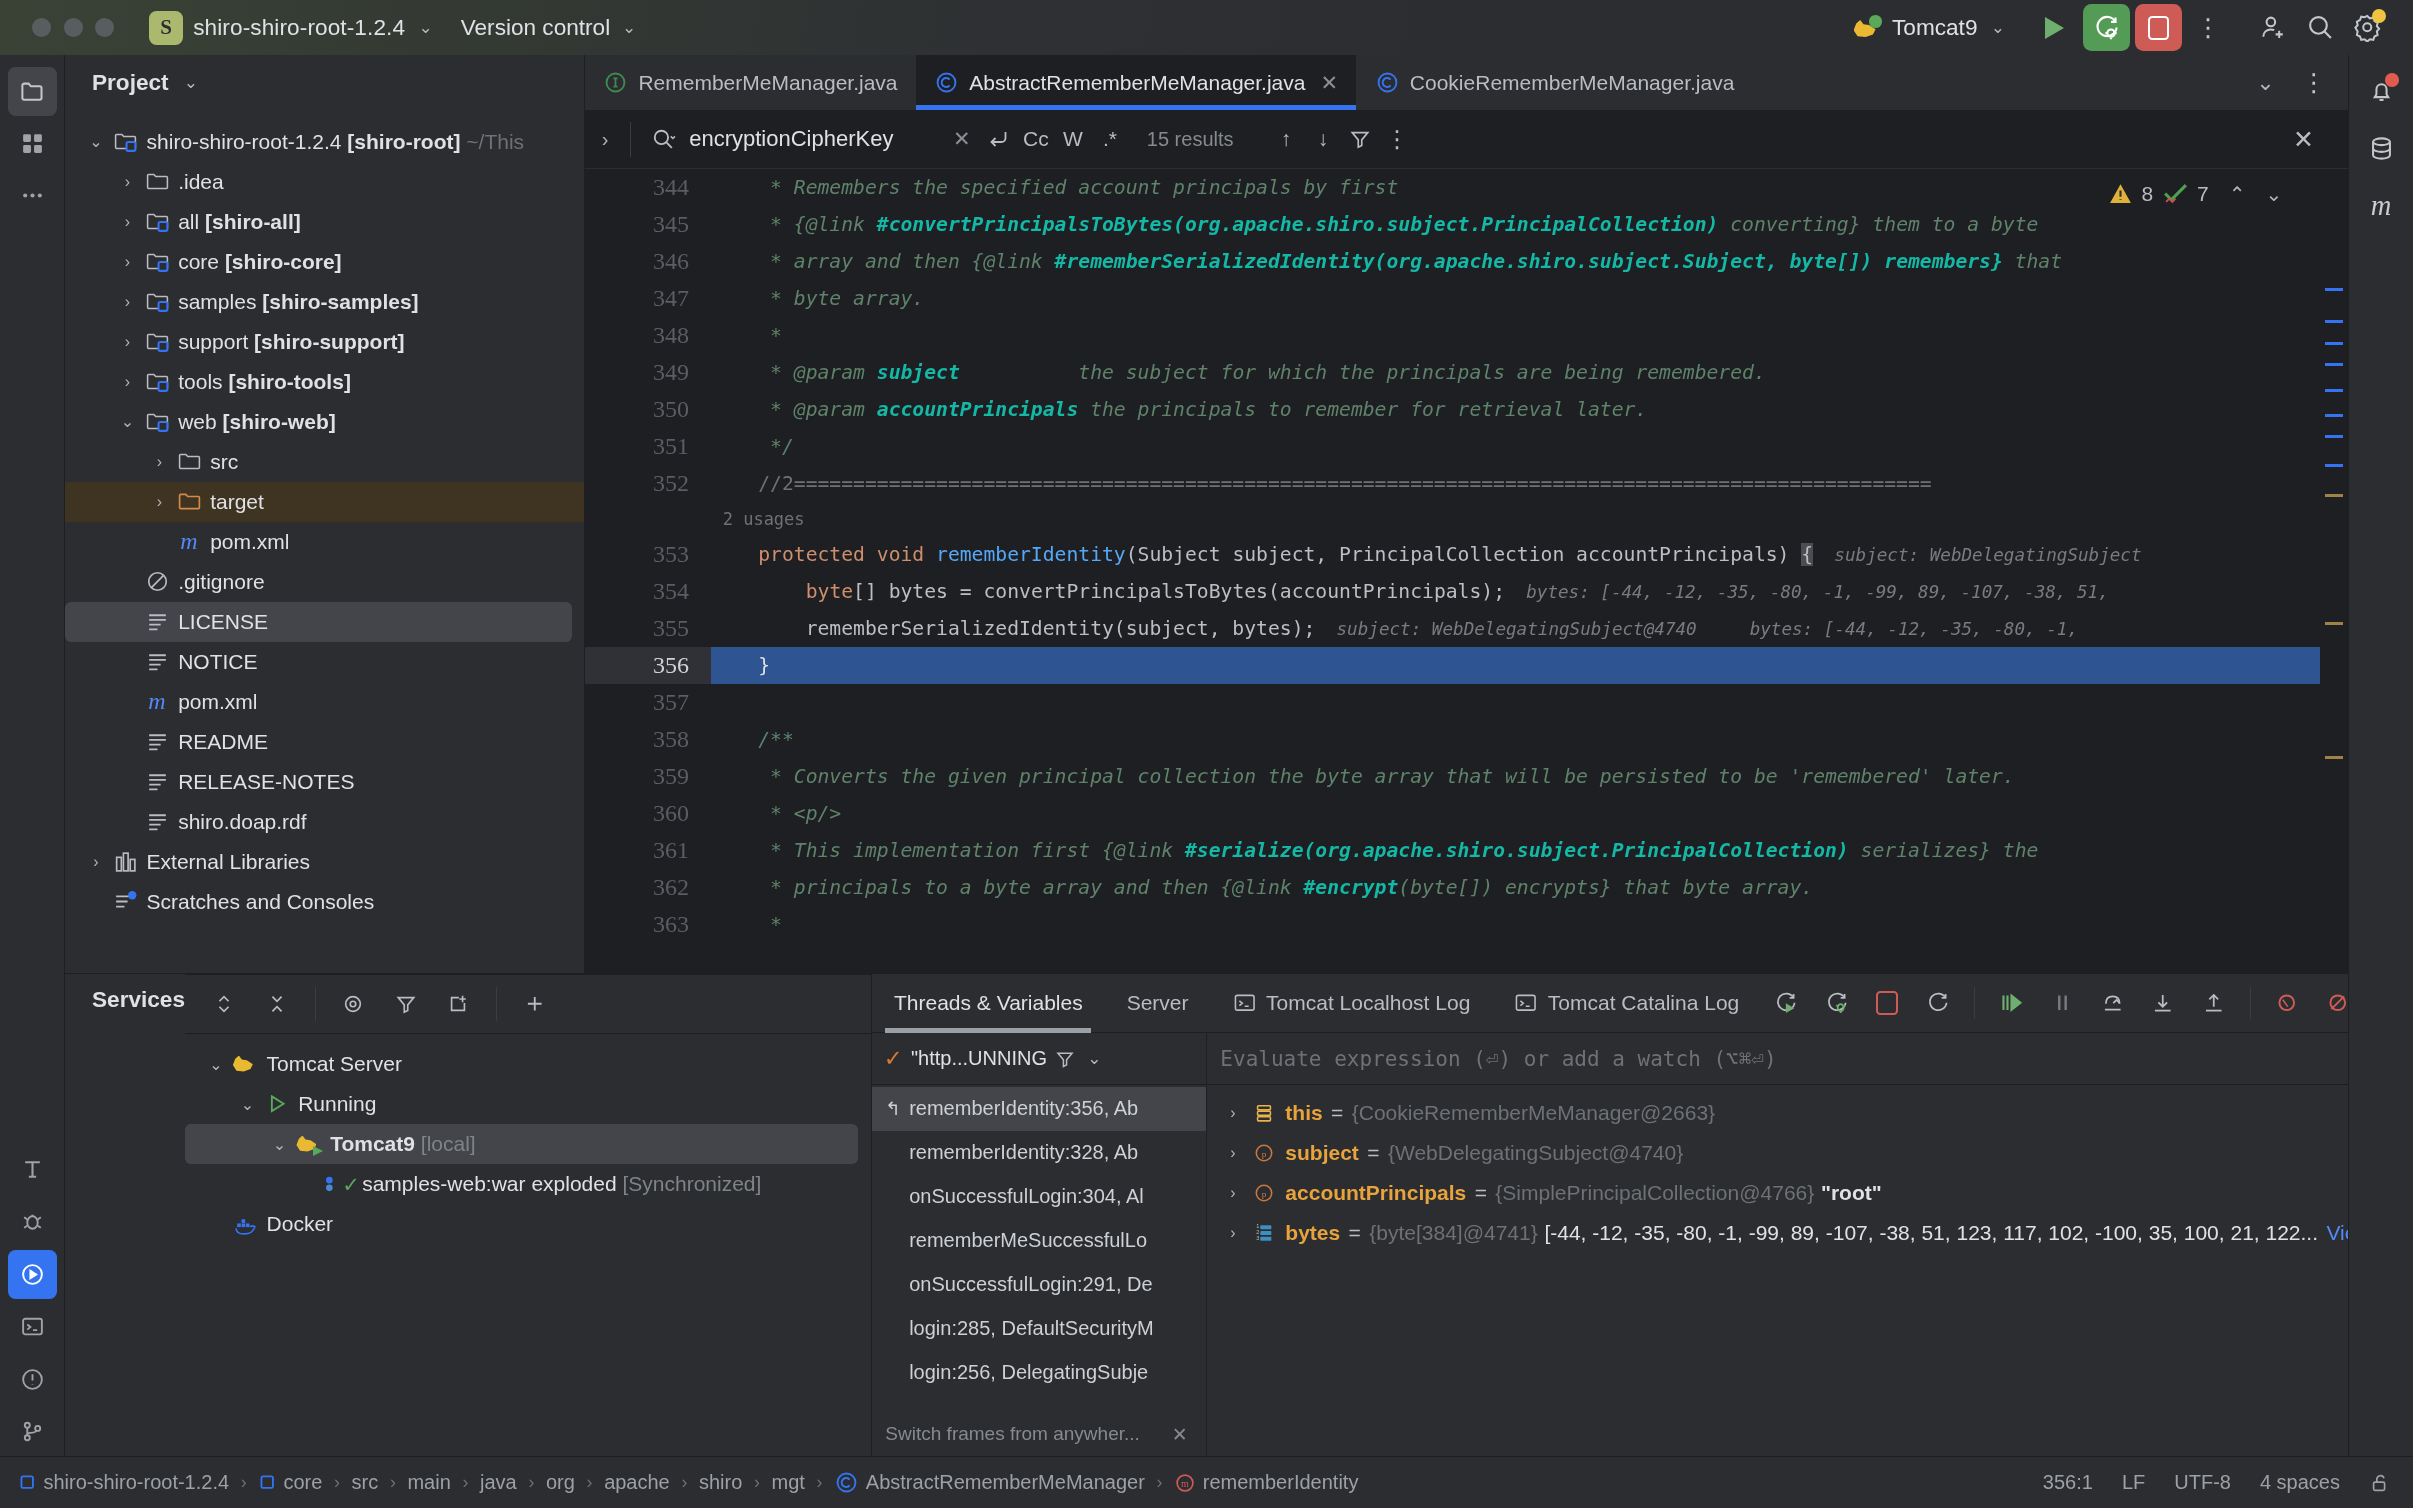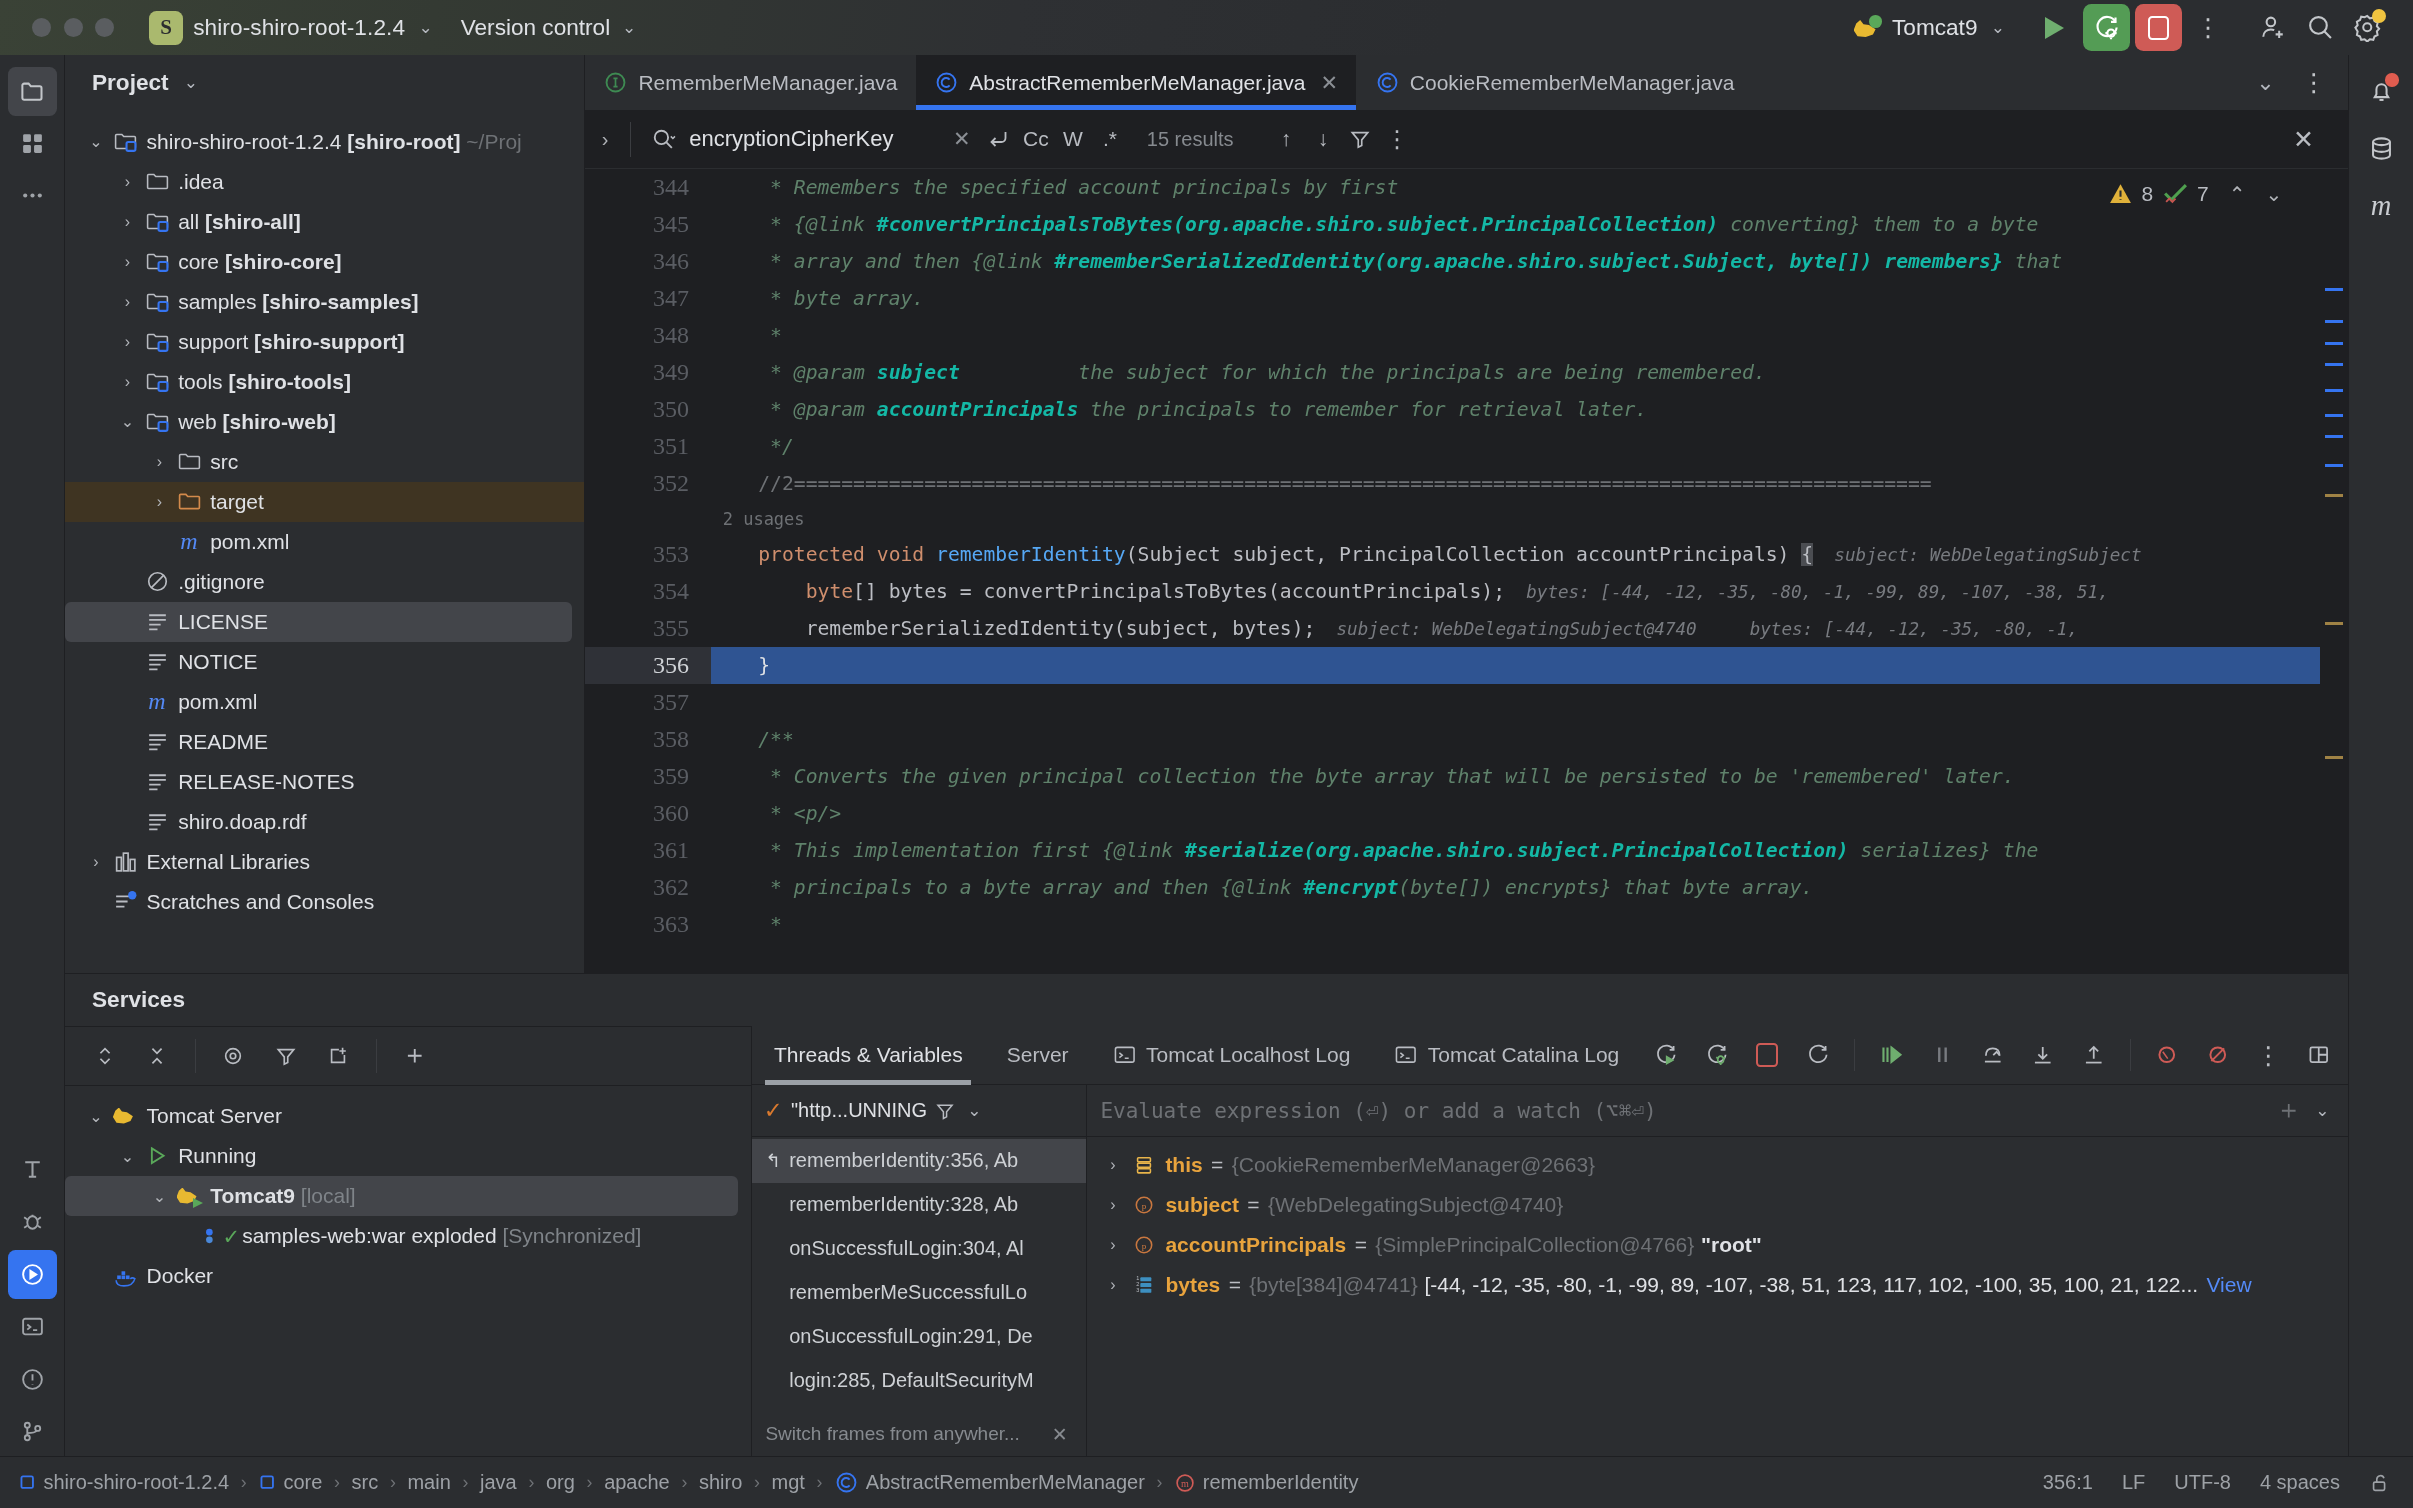--- a/index.html
+++ b/index.html
@@ -119,21 +119,21 @@
   .hint { color:#787b80; font-style:italic; font-size:17.6px; }
   .usages { color:#6e7175; font-size:17px; height:34px; line-height:34px; padding-left:11.7px; }
 
   .inspect { position:absolute; right:54px; top:0; height:49px; display:flex; align-items:center;
      gap:8.4px; background:#1e1f22; padding:0 11.7px; z-index:5; }
   .insp-num { color:#b9bcc2; font-size:21px; }
   .scrollmarks { position:absolute; right:0; top:0; bottom:0; width:28.5px; background:#1e1f22; }
   .smark { position:absolute; right:5px; width:18.4px; height:3.4px; }
 
   
-  .lower { flex:1 1 auto; display:flex; flex-direction:column; min-height:0; background:#2b2d30;
+  .lower { flex:1 1 auto; display:flex; flex-direction:row; min-height:0; background:#2b2d30;
      border-top:0.8px solid #1e1f22; }
   .svc-hdr { height:52px; flex:0 0 52px; display:flex; align-items:center; padding-left:27px;
      color:#dfe1e5; font-size:22.6px; font-weight:700; }
   .lower-body { flex:1 1 auto; display:flex; min-height:0; }
 
   .svcpanel { width:687px; flex:0 0 687px; display:flex; flex-direction:column; border-right:0.8px solid #1e1f22; }
   .svc-tools { height:60px; flex:0 0 60px; display:flex; align-items:center; gap:3.4px; padding-left:15px;
      border-bottom:0.8px solid #1e1f22; border-top:0.8px solid #1e1f22; }
   .svc-tools .sp { width:0.8px;height:34px;background:#3b3d41;margin:0 10px; }
   .svc-tree { flex:1 1 auto; padding-top:10px; font-size:21px; color:#dfe1e5; overflow:hidden; }
@@ -335,21 +335,21 @@
           </div>
           <div class="tree" id="proj-tree">
               <div class="row" style="padding-left: 18.4px;">
                 <span class="arrow">⌄</span>
                 <span class="ic">
                   <svg width="25" height="25" viewBox="0 0 24 24">
                     <path d="M2.5 6.2a1 1 0 0 1 1-1h5l1.8 2h10.2a1 1 0 0 1 1 1v9.6a1 1 0 0 1-1 1H3.5a1 1 0 0 1-1-1z" fill="none" stroke="#b9bcc2" stroke-width="1.5"></path>
                     <rect x="13" y="12.5" width="8.5" height="8.5" rx="1.6" fill="#2b2d30" stroke="#3574f0" stroke-width="2"></rect>
                   </svg>
                 </span>
-                <span class="lbl">shiro-shiro-root-1.2.4 <span class="b">[shiro-root]</span> <span class="gray">~/Proj</span></span>
+                <span class="lbl">shiro-shiro-root-1.2.4 <span class="b">[shiro-root]</span> <span class="gray">~/This</span></span>
               </div>
               <div class="row" style="padding-left: 50px;">
                 <span class="arrow">›</span>
                 <span class="ic">
                   <svg width="25" height="25" viewBox="0 0 24 24">
                     <path d="M2.5 6.2a1 1 0 0 1 1-1h5l1.8 2h10.2a1 1 0 0 1 1 1v9.6a1 1 0 0 1-1 1H3.5a1 1 0 0 1-1-1z" fill="none" stroke="#b9bcc2" stroke-width="1.5"></path>
                   </svg>
                 </span>
                 <span class="lbl">.idea</span>
               </div>

